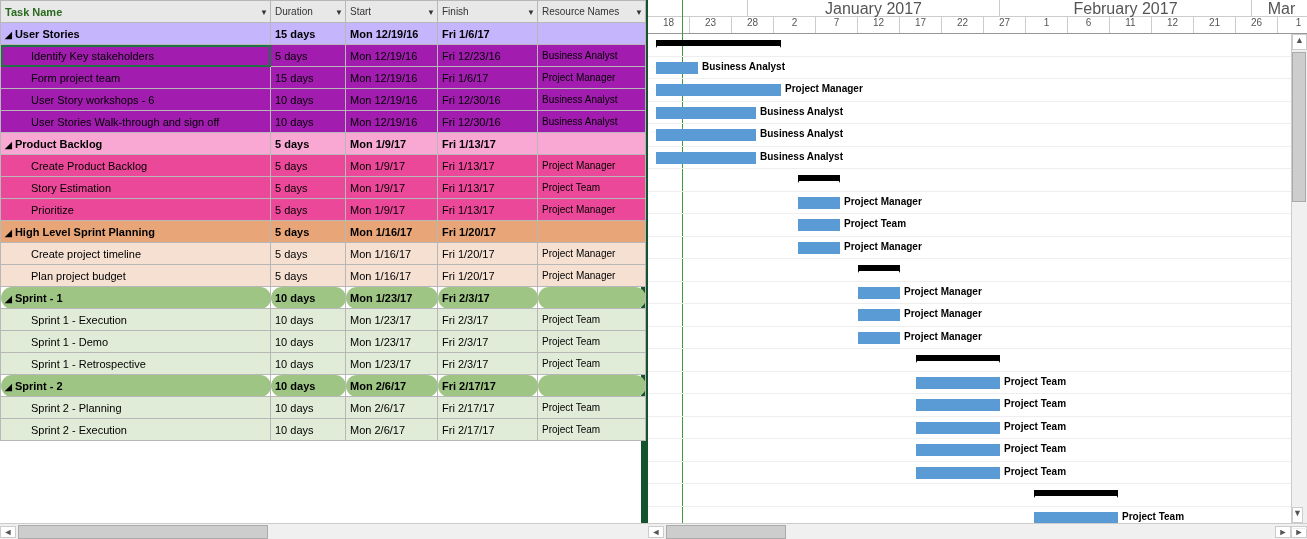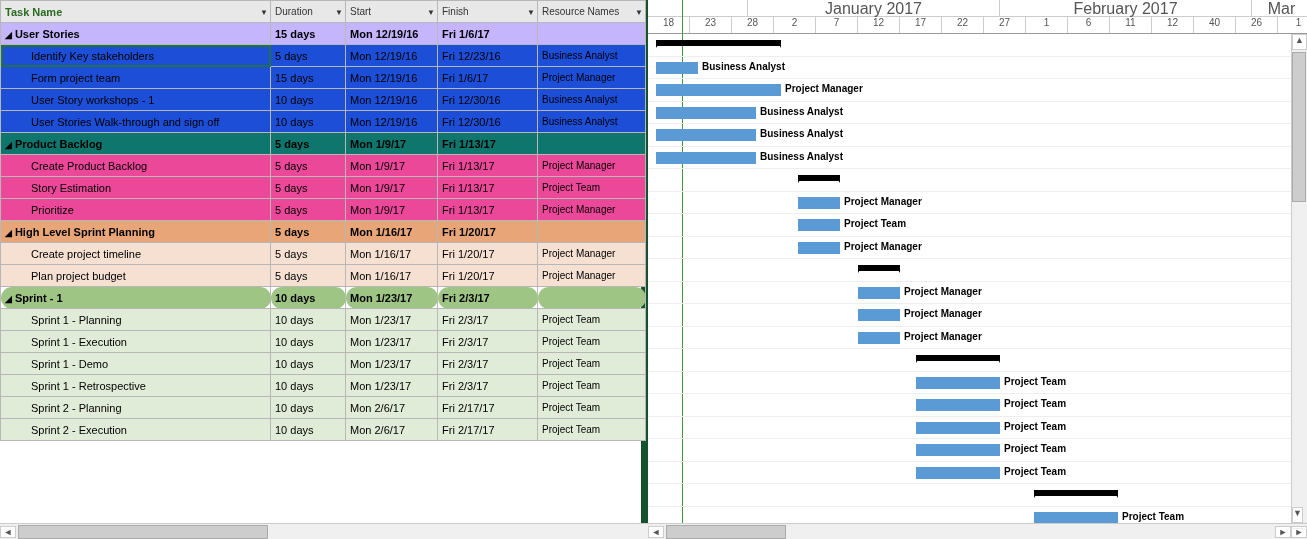--- a/index.html
+++ b/index.html
@@ -18,22 +18,22 @@
 .col-dur { width: 75px; }
 .col-start { width: 92px; }
 .col-finish { width: 100px; }
 .col-res { width: 108px; }
 
 .summary td { font-weight: bold; }
 .indent1 { padding-left: 30px !important; }
 .collapse-tri { font-size: 9px; margin-right: 3px; display: inline-block; }
 
 .bg-yellow-s { background: #c4b5fd; }
-.bg-yellow { background: #1d4ed8; }
-.bg-blue-s { background: #0f766e; }
+.bg-yellow { background: #a21caf; }
+.bg-blue-s { background: #f9a8d4; }
 .bg-blue { background: #ec4899; }
 .bg-orange-s { background: #e8a678; }
 .bg-orange { background: #f5e0d2; }
 .bg-green-s { background: #9fc585; border-radius: 11px; }
 .bg-green { background: #e1ecd8; }
 .selected-cell { outline: 2px solid #217346; outline-offset: -2px; }
 
 
 .gantt-header { height: 34px; border-bottom: 1px solid #999; display: flex; flex-direction: column; }
 .month-row { display: flex; height: 17px; }
@@ -90,21 +90,21 @@
             <td class="bg-yellow" style="font-size:10px"><span>Business Analyst</span></td>
           </tr>
           <tr class="">
             <td class="bg-yellow indent1 "><span>Form project team</span></td>
             <td class="bg-yellow"><span>15 days</span></td>
             <td class="bg-yellow"><span>Mon 12/19/16</span></td>
             <td class="bg-yellow"><span>Fri 1/6/17</span></td>
             <td class="bg-yellow" style="font-size:10px"><span>Project Manager</span></td>
           </tr>
           <tr class="">
-            <td class="bg-yellow indent1 "><span>User Story workshops - 1</span></td>
+            <td class="bg-yellow indent1 "><span>User Story workshops - 6</span></td>
             <td class="bg-yellow"><span>10 days</span></td>
             <td class="bg-yellow"><span>Mon 12/19/16</span></td>
             <td class="bg-yellow"><span>Fri 12/30/16</span></td>
             <td class="bg-yellow" style="font-size:10px"><span>Business Analyst</span></td>
           </tr>
           <tr class="">
             <td class="bg-yellow indent1 "><span>User Stories Walk-through and sign off</span></td>
             <td class="bg-yellow"><span>10 days</span></td>
             <td class="bg-yellow"><span>Mon 12/19/16</span></td>
             <td class="bg-yellow"><span>Fri 12/30/16</span></td>
@@ -160,46 +160,46 @@
             <td class="bg-orange" style="font-size:10px"><span>Project Manager</span></td>
           </tr>
           <tr class="summary ">
             <td class="bg-green-s  "><span class="collapse-tri">◢</span><span>Sprint - 1</span></td>
             <td class="bg-green-s"><span>10 days</span></td>
             <td class="bg-green-s"><span>Mon 1/23/17</span></td>
             <td class="bg-green-s"><span>Fri 2/3/17</span></td>
             <td class="bg-green-s" style="font-size:10px"><span></span></td>
           </tr>
           <tr class="">
-            <td class="bg-green indent1 "><span>Sprint 1 - Planning</span></td>
+            <td class="bg-green indent1 "><span>Sprint 1 - Execution</span></td>
             <td class="bg-green"><span>10 days</span></td>
             <td class="bg-green"><span>Mon 1/23/17</span></td>
             <td class="bg-green"><span>Fri 2/3/17</span></td>
             <td class="bg-green" style="font-size:10px"><span>Project Team</span></td>
           </tr>
           <tr class="">
-            <td class="bg-green indent1 "><span>Sprint 1 - Execution</span></td>
+            <td class="bg-green indent1 "><span>Sprint 1 - Demo</span></td>
             <td class="bg-green"><span>10 days</span></td>
             <td class="bg-green"><span>Mon 1/23/17</span></td>
             <td class="bg-green"><span>Fri 2/3/17</span></td>
             <td class="bg-green" style="font-size:10px"><span>Project Team</span></td>
           </tr>
           <tr class="">
-            <td class="bg-green indent1 "><span>Sprint 1 - Demo</span></td>
+            <td class="bg-green indent1 "><span>Sprint 1 - Retrospective</span></td>
             <td class="bg-green"><span>10 days</span></td>
             <td class="bg-green"><span>Mon 1/23/17</span></td>
             <td class="bg-green"><span>Fri 2/3/17</span></td>
             <td class="bg-green" style="font-size:10px"><span>Project Team</span></td>
           </tr>
-          <tr class="">
-            <td class="bg-green indent1 "><span>Sprint 1 - Retrospective</span></td>
-            <td class="bg-green"><span>10 days</span></td>
-            <td class="bg-green"><span>Mon 1/23/17</span></td>
-            <td class="bg-green"><span>Fri 2/3/17</span></td>
-            <td class="bg-green" style="font-size:10px"><span>Project Team</span></td>
+          <tr class="summary ">
+            <td class="bg-green-s  "><span class="collapse-tri">◢</span><span>Sprint - 2</span></td>
+            <td class="bg-green-s"><span>10 days</span></td>
+            <td class="bg-green-s"><span>Mon 2/6/17</span></td>
+            <td class="bg-green-s"><span>Fri 2/17/17</span></td>
+            <td class="bg-green-s" style="font-size:10px"><span></span></td>
           </tr>
           <tr class="">
             <td class="bg-green indent1 "><span>Sprint 2 - Planning</span></td>
             <td class="bg-green"><span>10 days</span></td>
             <td class="bg-green"><span>Mon 2/6/17</span></td>
             <td class="bg-green"><span>Fri 2/17/17</span></td>
             <td class="bg-green" style="font-size:10px"><span>Project Team</span></td>
           </tr>
           <tr class="">
             <td class="bg-green indent1 "><span>Sprint 2 - Execution</span></td>
@@ -232,21 +232,21 @@
           <div class="day-cell"><span>2</span></div>
           <div class="day-cell"><span>7</span></div>
           <div class="day-cell"><span>12</span></div>
           <div class="day-cell"><span>17</span></div>
           <div class="day-cell"><span>22</span></div>
           <div class="day-cell"><span>27</span></div>
           <div class="day-cell"><span>1</span></div>
           <div class="day-cell"><span>6</span></div>
           <div class="day-cell"><span>11</span></div>
           <div class="day-cell"><span>12</span></div>
-          <div class="day-cell"><span>40</span></div>
+          <div class="day-cell"><span>21</span></div>
           <div class="day-cell"><span>26</span></div>
           <div class="day-cell"><span>1</span></div>
         </div>
     </div>
     <div class="today-line"></div>
     <div class="gantt-body" id="gantt-body">
         <div class="gantt-row">
           <div class="summary-bar" style="left:8px;width:125px"></div>
         </div>
         <div class="gantt-row">

